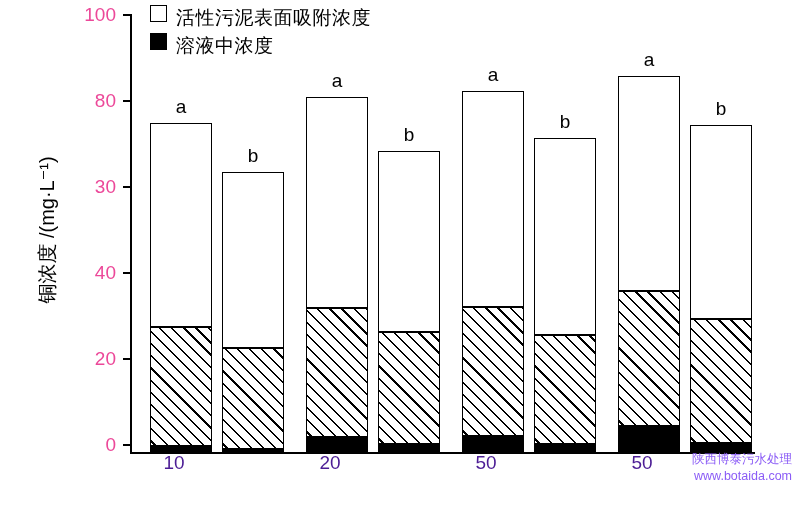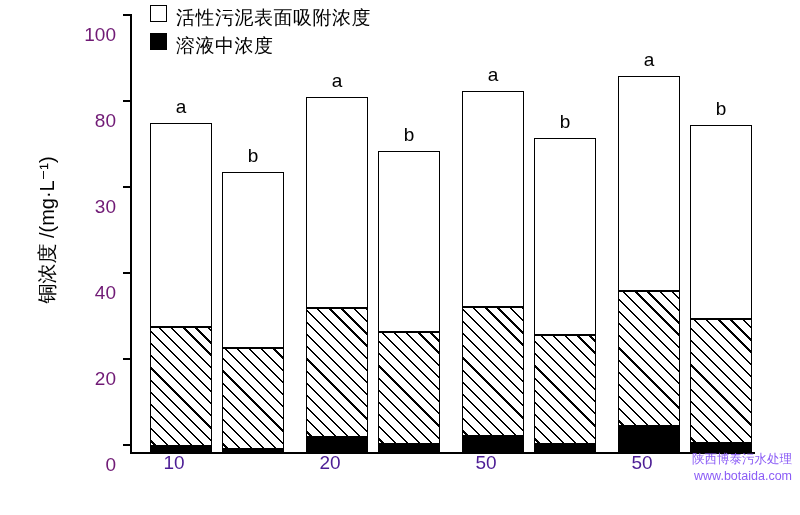--- a/index.html
+++ b/index.html
@@ -17,21 +17,21 @@
   .sw-hatch:after{content:"";position:absolute;left:-6px;top:-6px;width:30px;height:30px;
     background:repeating-linear-gradient(45deg,transparent 0 4px,#000 4px 5.2px);}
   .legend-label{font-size:19px;color:#000;letter-spacing:.5px;white-space:nowrap;}
 
   
   .plot{position:absolute;left:130px;top:14px;width:625px;height:440px;
         border-left:2px solid #000;border-bottom:2px solid #000;box-sizing:border-box;}
   .tick{position:absolute;left:-9px;width:9px;height:0;border-top:2px solid #000;}
 
   .ylabels{position:absolute;left:0;top:0;width:130px;height:470px;}
-  .ylab{position:absolute;width:56px;text-align:right;font-size:19px;color:#701a75;margin-top:20px;}
+  .ylab{position:absolute;width:56px;text-align:right;font-size:19px;color:#ec4899;}
   .axis-title-x{position:absolute;left:130px;top:478px;width:625px;text-align:center;
       font-size:20px;color:#000;}
 
   
   .bars{position:absolute;left:0;top:0;width:100%;height:100%;}
   .group{position:absolute;bottom:0;height:100%;}
   .bar{position:absolute;bottom:0;width:62px;}
   .seg{position:absolute;left:0;width:100%;box-sizing:border-box;border:1.8px solid #000;}
   .seg-surface{background:#fff;}
   .seg-internal{background:#fff;position:relative;overflow:hidden;}

